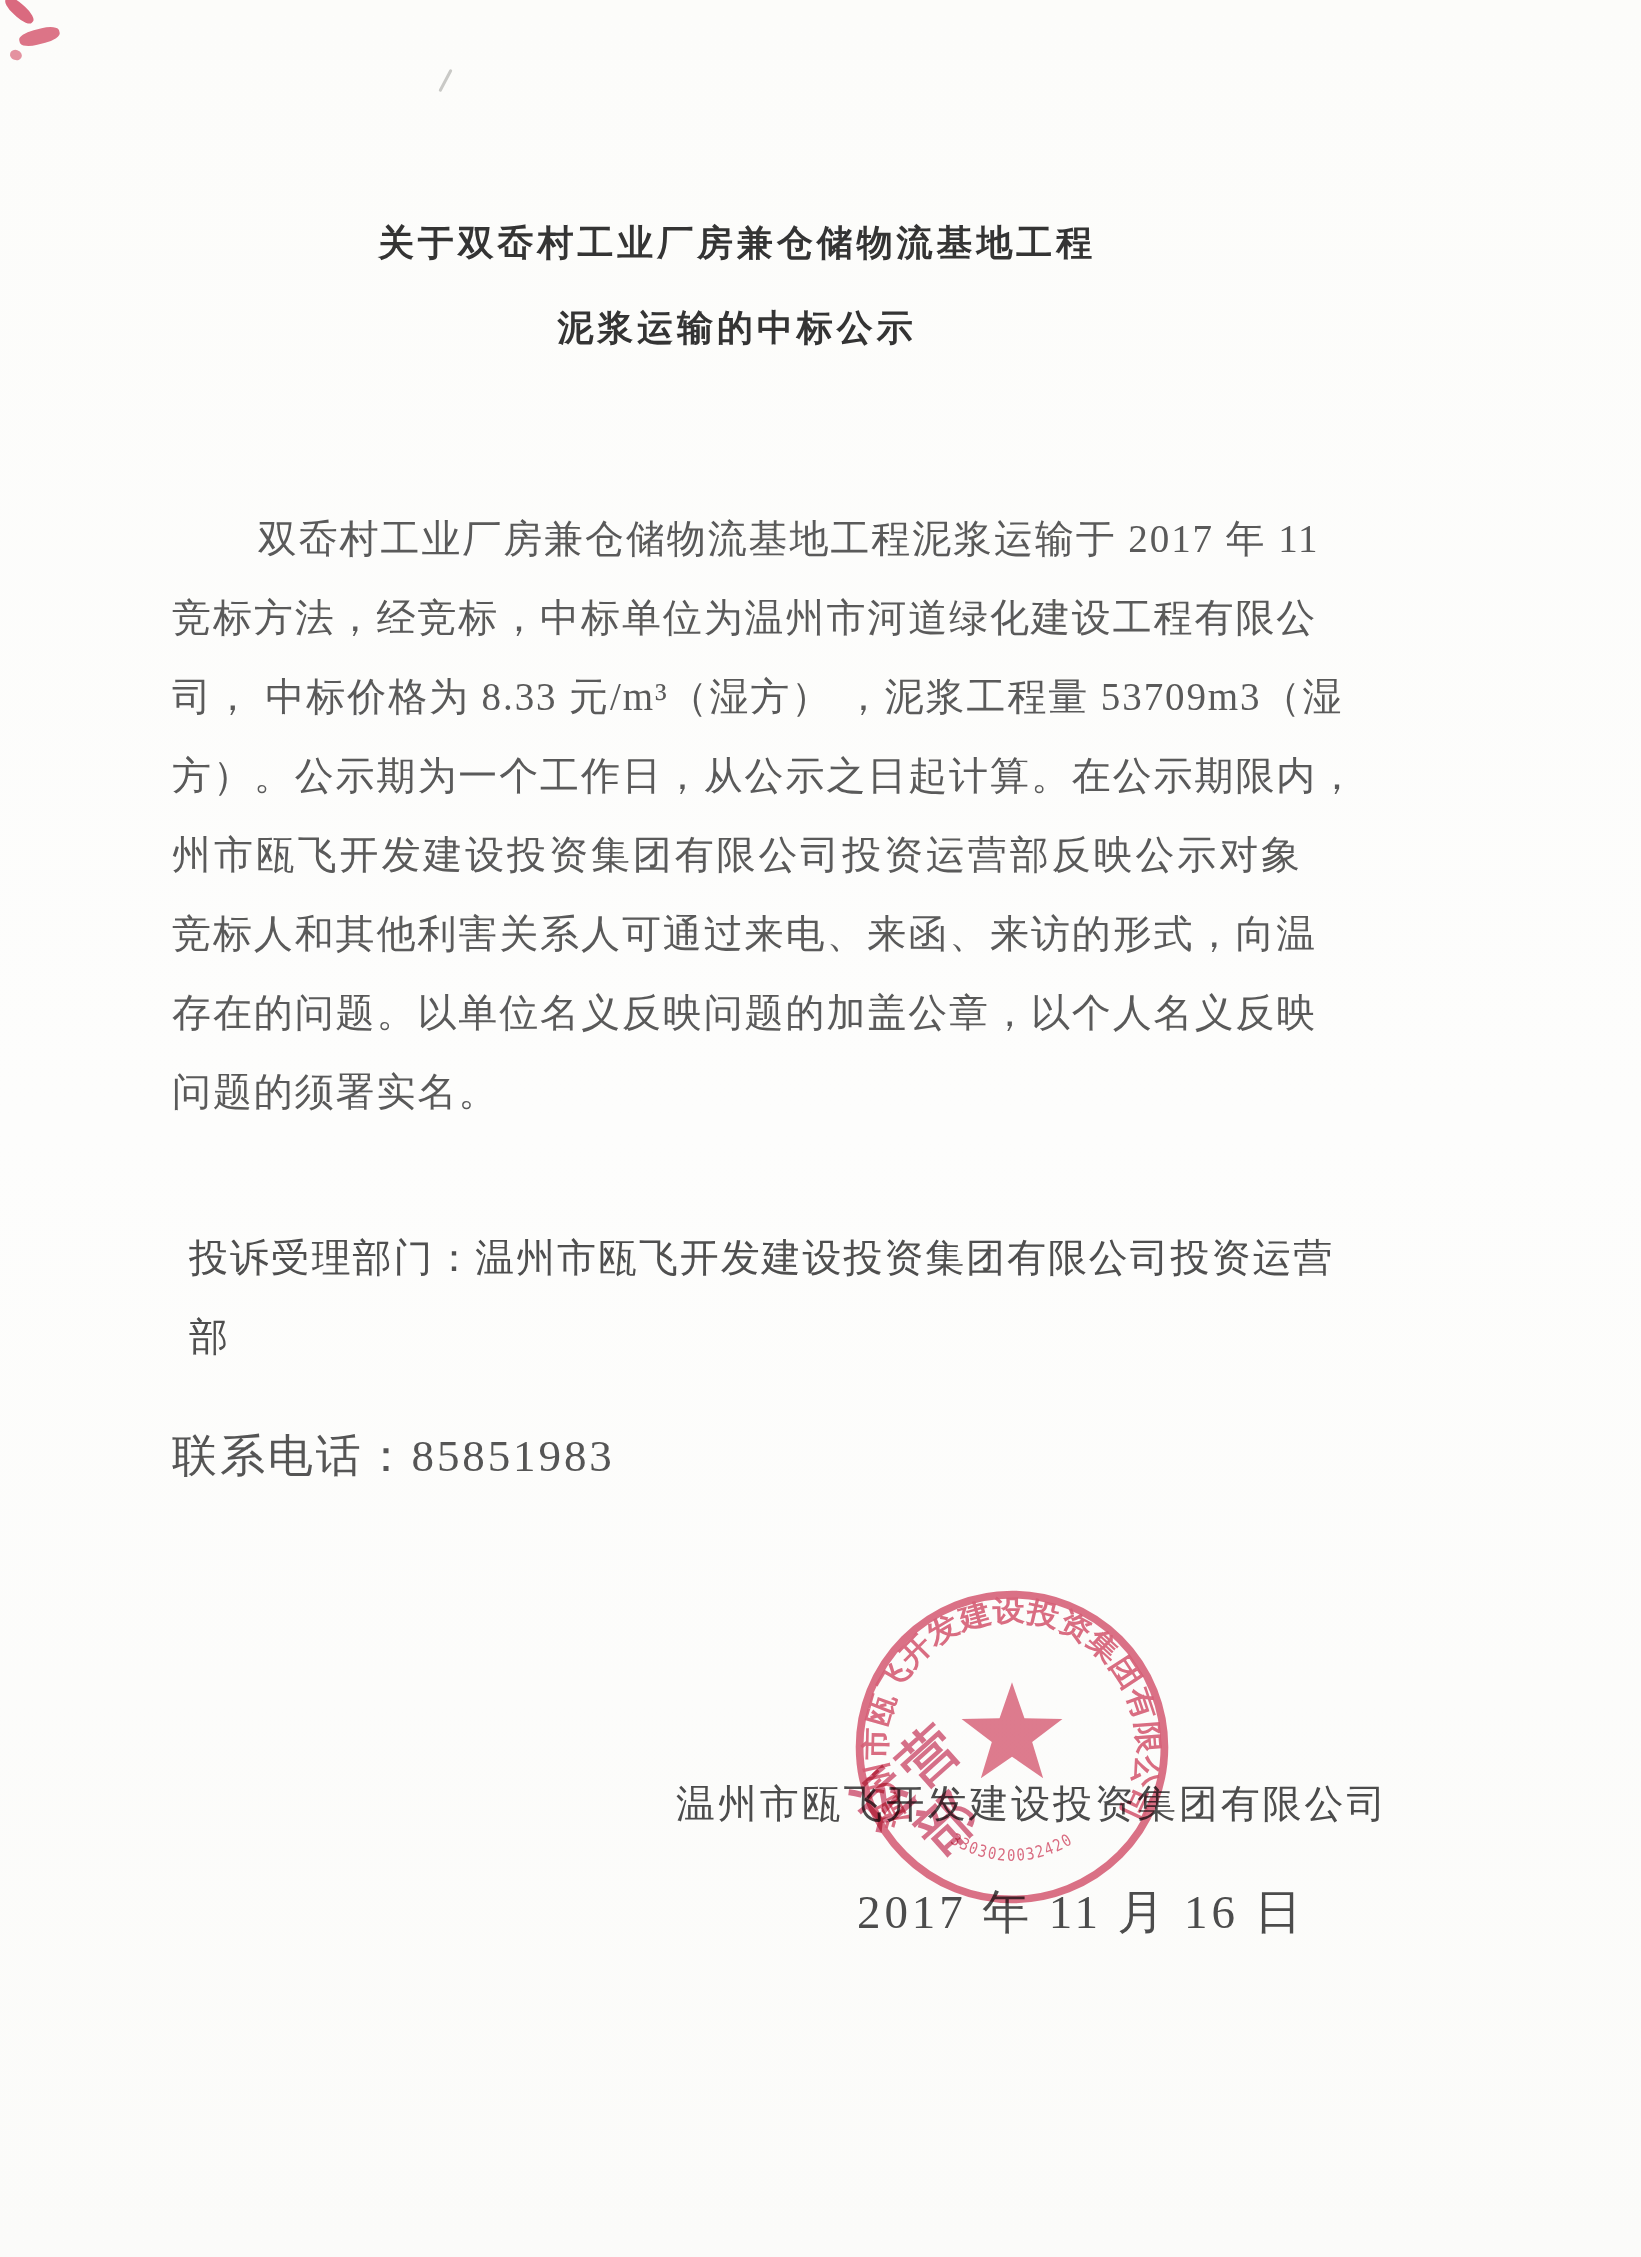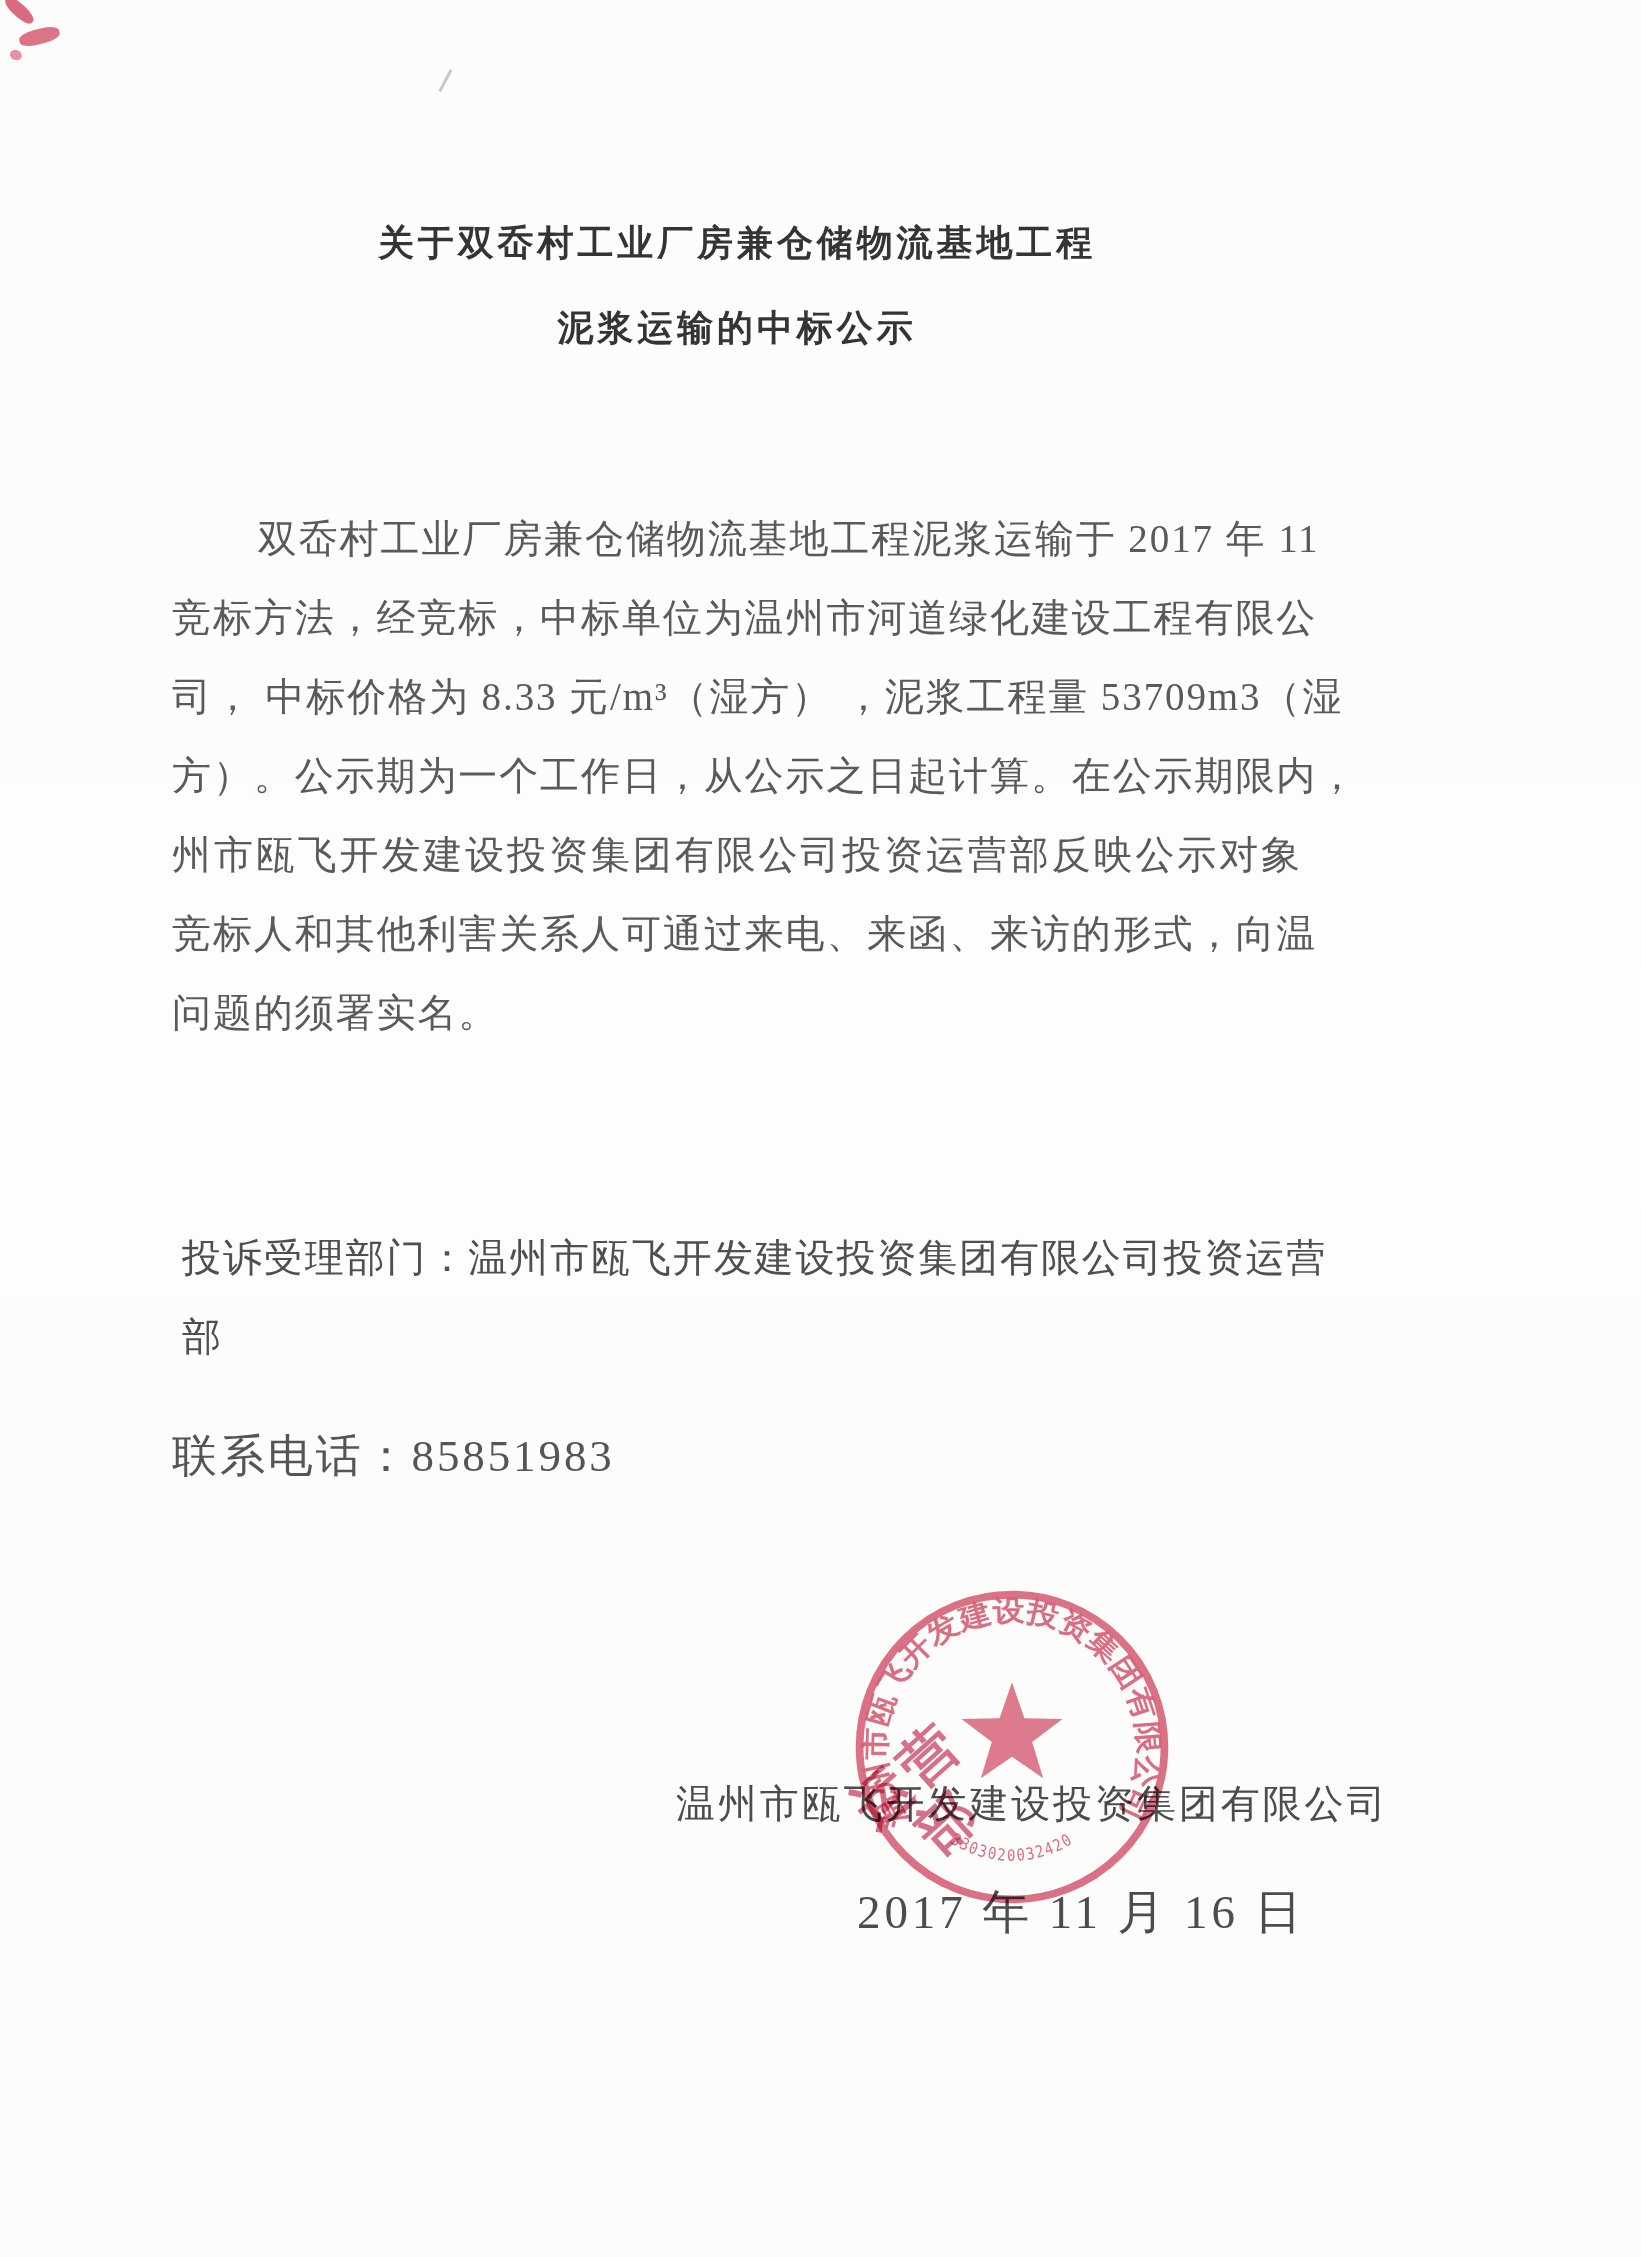--- a/index.html
+++ b/index.html
@@ -19,21 +19,21 @@
   }
   .body-block{position:absolute;left:0;top:499px;width:1130px;}
   .bline{
     font-size:39px;color:#5a5a5a;line-height:79px;height:79px;
     letter-spacing:1.9px;white-space:nowrap;
     text-align:justify;text-align-last:justify;
     width:1130px;overflow:visible;
   }
   .bline.last{text-align-last:left;white-space:normal;}
   .bline.indent{text-indent:2.2em;}
-  .para2{position:absolute;left:10px;top:1218px;width:1130px;}
+  .para2{position:absolute;left:17px;top:1218px;width:1130px;}
   .para2 .bline{color:#4f4f4f;}
   .para3{
     position:absolute;left:0;top:1417px;width:1130px;
     font-size:45px;color:#555;letter-spacing:2.9px;line-height:79px;
   }
   .sig-company{
     position:absolute;left:676px;top:1777px;
     font-size:39px;color:#4c4c4c;letter-spacing:2.9px;white-space:nowrap;
   }
   .sig-date{
@@ -75,20 +75,21 @@
       <div>泥浆运输的中标公示</div>
     </div>
 
     <div class="body-block">
       <div class="bline indent">双岙村工业厂房兼仓储物流基地工程泥浆运输于 2017 年 11</div>
       <div class="bline">竞标方法，经竞标，中标单位为温州市河道绿化建设工程有限公</div>
       <div class="bline">司， 中标价格为 8.33 元/m³（湿方） ，泥浆工程量 53709m3（湿</div>
       <div class="bline">方）。公示期为一个工作日，从公示之日起计算。在公示期限内，</div>
       <div class="bline">州市瓯飞开发建设投资集团有限公司投资运营部反映公示对象</div>
       <div class="bline">竞标人和其他利害关系人可通过来电、来函、来访的形式，向温</div>
+      <div class="bline">存在的问题。以单位名义反映问题的加盖公章，以个人名义反映</div>
       <div class="bline last">问题的须署实名。</div>
     </div>
 
     <div class="para2">
       <div class="bline">投诉受理部门：温州市瓯飞开发建设投资集团有限公司投资运营</div>
       <div class="bline last">部</div>
     </div>
 
     <div class="para3">联系电话：85851983</div>
 

